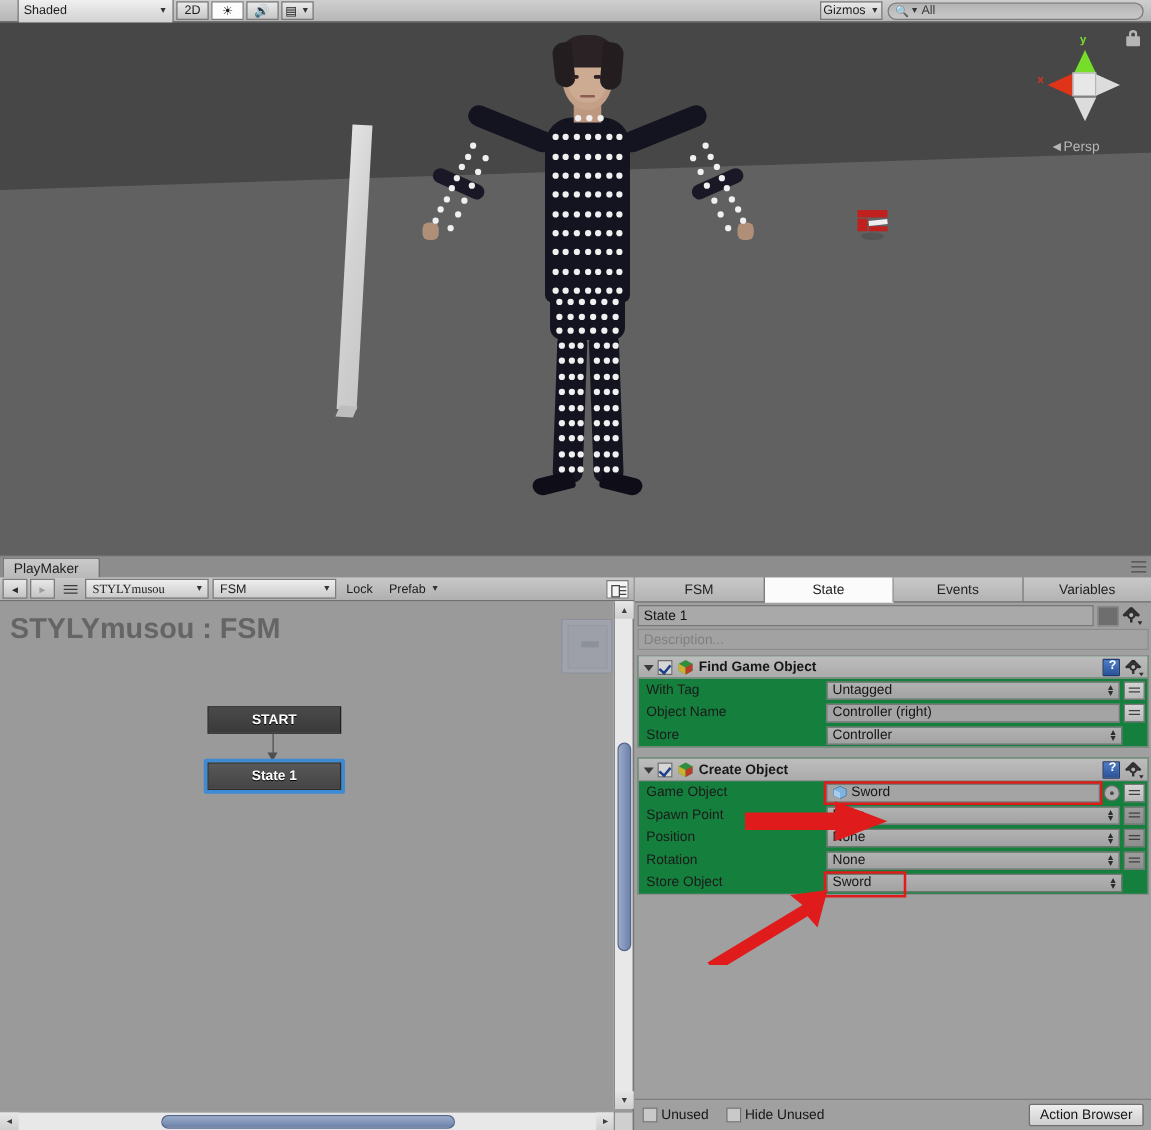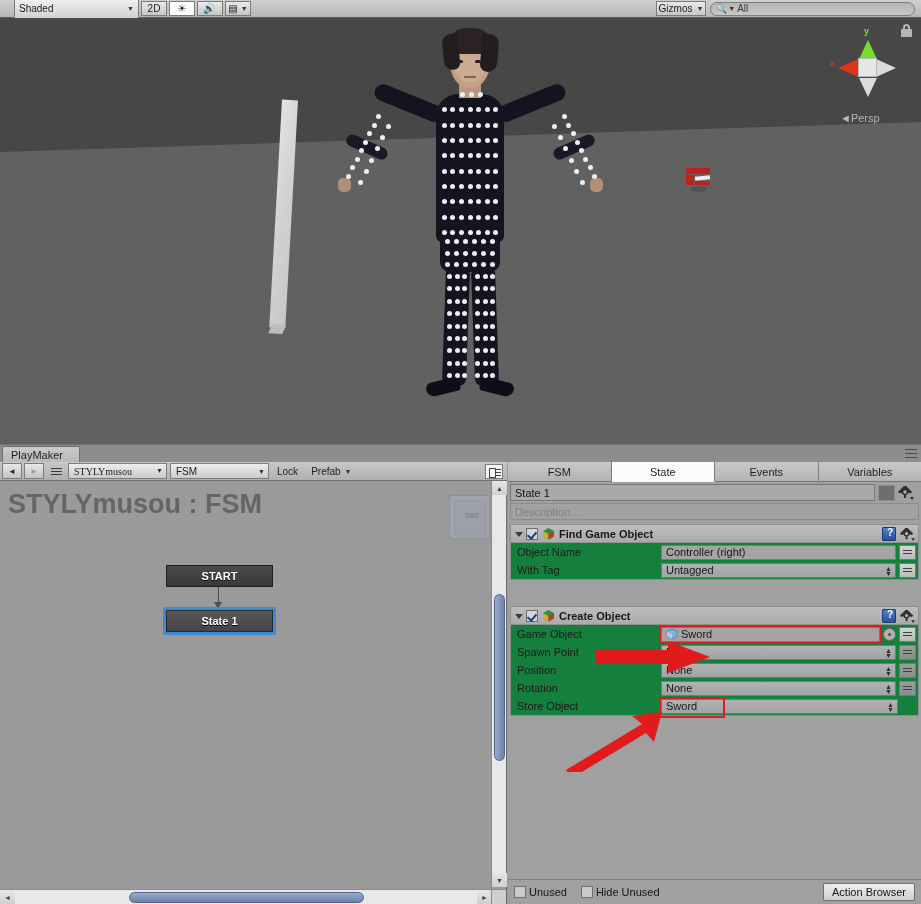--- a/index.html
+++ b/index.html
@@ -186,21 +186,21 @@
   .gt-minimap-btn { position:absolute; right:4px; top:2px; width:18px; height:15px;
     background:#f4f4f4; border:1px solid #7c7c7c; }
   .gt-minimap-btn:before { content:''; position:absolute; left:3px; top:3px;
     width:5px; height:8px; border:1px solid #444; }
   .gt-minimap-btn:after { content:''; position:absolute; left:10px; top:4px;
     width:5px; height:1px; background:#444;
     box-shadow:0 3px 0 #444, 0 6px 0 #444; }
 
   .graph-canvas { position:absolute; left:0; top:19px; width:492px; height:406px;
     background:#9a9a9a; overflow:hidden; }
-  .graph-title { position:absolute; left:8px; top:8px; font-size:27px; font-weight:bold;
+  .graph-title { position:absolute; left:8px; top:8px; font-size:23px; font-weight:bold;
     color:#656565; letter-spacing:0px; }
   .minimap { position:absolute; left:449px; top:14px; width:41px; height:44px;
     background:#a0a3ab; border:1px solid #8e9199; }
   .minimap-inner { position:absolute; left:4px; top:4px; width:32px; height:35px;
     border:1px solid #9599a1; background:#9da0a8; }
   .minimap-node { position:absolute; left:10px; top:12px; width:14px; height:5px;
     background:#8d9199; }
 
   .node { position:absolute; height:22px; display:flex; align-items:center;
     justify-content:center; font-size:11px; font-weight:bold; color:#fff;
@@ -725,42 +725,49 @@
                 <rect x="2" y="1" width="10" height="2" transform="rotate(-45 7 6)"></rect>
               </g>
               <circle cx="7" cy="6" r="1.7" fill="#b3b3b3"></circle>
               <path d="M12 11 l4 0 l-2 3 z" fill="#2e2e2e"></path>
             </svg>
           </div>
         </div>
       </div>
 
       <div class="field-row">
-        <span class="field-label">Object Name</span>
-        <div class="field-ctl">
-          <span>Controller (right)</span>
-        </div>
-        <div class="eq-btn">
-            <i></i>
-            <i></i>
-          </div>
-      </div>
-
-      <div class="field-row">
         <span class="field-label">With Tag</span>
         <div class="field-ctl popup">
           <span>Untagged</span>
           <span class="popup-arrows">▲<br>▼</span>
         </div>
         <div class="eq-btn">
             <i></i>
             <i></i>
           </div>
       </div>
 
+      <div class="field-row">
+        <span class="field-label">Object Name</span>
+        <div class="field-ctl">
+          <span>Controller (right)</span>
+        </div>
+        <div class="eq-btn">
+            <i></i>
+            <i></i>
+          </div>
+      </div>
+
+      <div class="field-row" style="padding-right:20px">
+        <span class="field-label">Store</span>
+        <div class="field-ctl popup">
+          <span>Controller</span>
+          <span class="popup-arrows">▲<br>▼</span>
+        </div>
+      </div>
     </div>
 
     <div class="action-block" style="top:144px">
       <div class="action-head">
         <div class="ah-tri"></div>
         <div class="ah-check"></div>
         <div class="ah-cube">
           <svg width="13" height="13" viewBox="0 0 13 13" aria-hidden="true">
             <path d="M1 4 L6.5 1 L12 4 L12 9.5 L6.5 12.5 L1 9.5 Z" fill="#2f8f3e"></path>
             <path d="M1 4 L6.5 7 L6.5 12.5 L1 9.5 Z" fill="#c9b131"></path>

